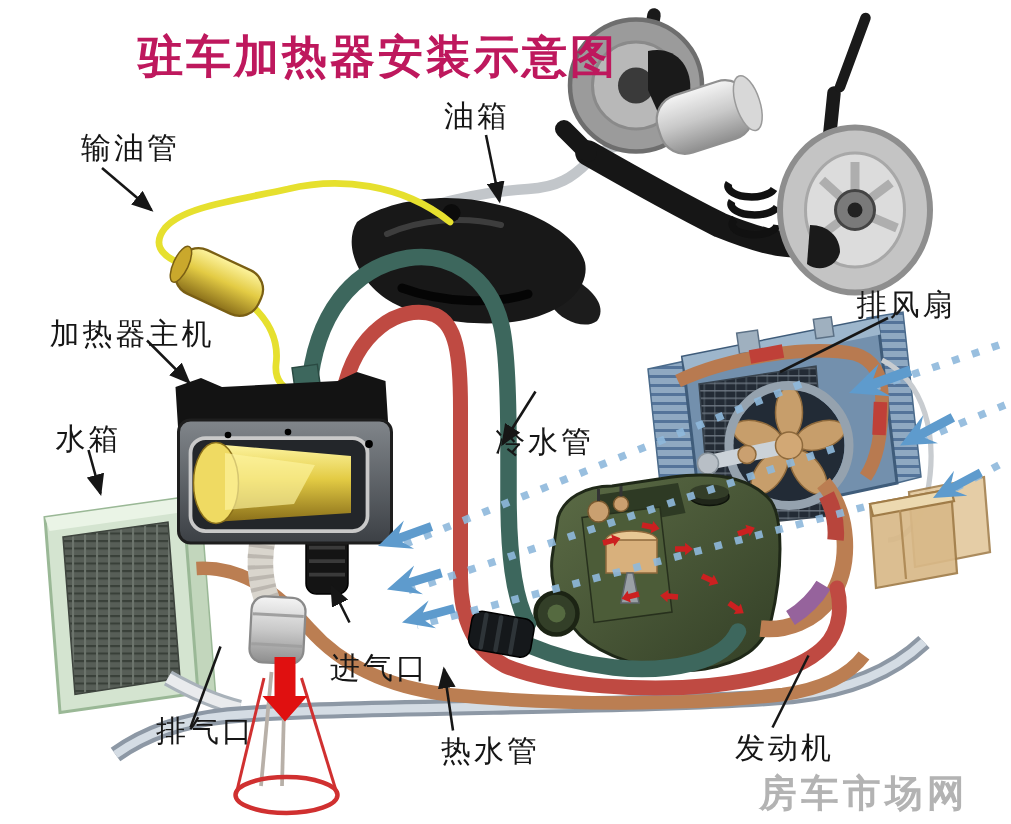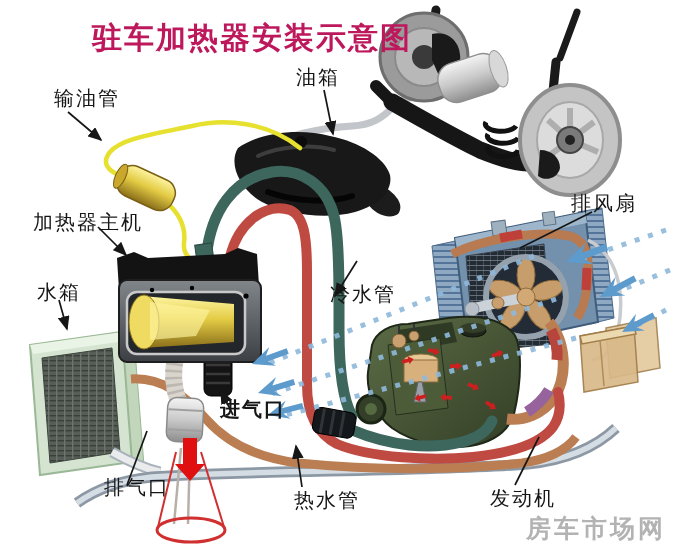--- a/index.html
+++ b/index.html
@@ -3,21 +3,21 @@
 <meta charset="utf-8">
 <style>
   html,body{margin:0;padding:0;background:#fff;}
   .stage{position:relative;width:674px;height:549px;background:#ffffff;overflow:hidden;
          font-family:"Liberation Sans", sans-serif;}
   .stage svg.art{position:absolute;left:0;top:0;}
   .diagram-title{position:absolute;left:92px;top:18px;font-size:30px;font-weight:bold;
          letter-spacing:2px;color:#be185d;font-family:"Liberation Sans", sans-serif;}
   .lbl{position:absolute;font-family:"Liberation Serif", serif;font-size:20px;
          color:#161616;letter-spacing:2px;white-space:nowrap;}
-  .watermark{position:absolute;right:8px;top:512px;font-size:25px;font-weight:bold;
+  .watermark{position:absolute;right:28px;top:512px;font-size:25px;font-weight:bold;
          letter-spacing:3px;color:#b3b3b3;text-shadow:1px 1px 0 #ffffff;
          font-family:"Liberation Sans", sans-serif;}
 </style>
 </head>
 <body>
 
 <div class="stage">
 
   <svg class="art" width="674" height="549" viewBox="0 0 674 549">
     <defs>
@@ -281,19 +281,19 @@
   </svg>
 
   <div class="diagram-title">驻车加热器安装示意图</div>
 
   <div class="lbl" style="left:38px;top:85px;margin-left:16px;">输油管</div>
   <div class="lbl" style="left:296px;top:64px;font-family:Liberation Mono, monospace;">油箱</div>
   <div class="lbl" style="left:33px;top:209px;">加热器主机</div>
   <div class="lbl" style="left:571px;top:190px;">排风扇</div>
   <div class="lbl" style="left:330px;top:241px;margin-top:40px;">冷水管</div>
   <div class="lbl" style="left:37px;top:279px;">水箱</div>
-  <div class="lbl" style="left:220px;top:396px;font-weight:bold;">进气口</div>
+  <div class="lbl" style="left:220px;top:432px;">进气口</div>
   <div class="lbl" style="left:104px;top:474px;">排气口</div>
   <div class="lbl" style="left:294px;top:487px;">热水管</div>
   <div class="lbl" style="left:490px;top:485px;">发动机</div>
 
   <div class="watermark">房车市场网</div>
 </div>
 
 </body></html>

